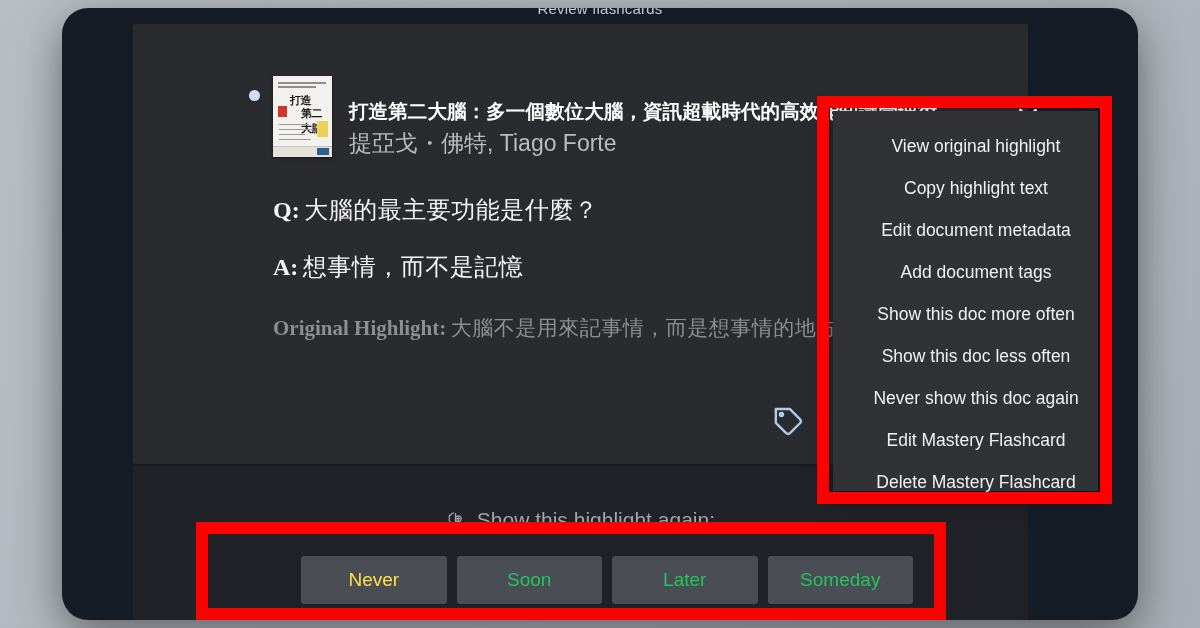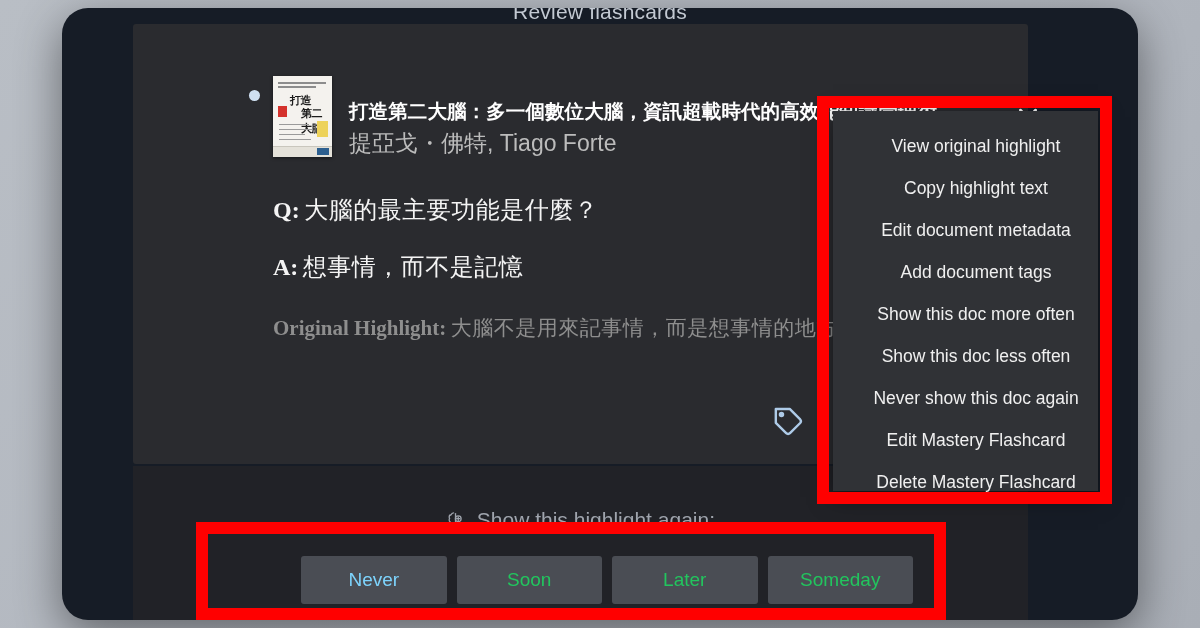--- a/index.html
+++ b/index.html
@@ -28,21 +28,21 @@
     box-shadow: 0 14px 46px rgba(0,0,0,0.45);
     overflow: hidden;
   }
 
   #modal-title {
     position: absolute;
     left: 0;
     top: -8px;
     width: 100%;
     text-align: center;
-    font-size: 21px;
+    font-size: 15px;
     color: #c3c9d2;
     letter-spacing: 0.2px;
     height: 22px;
     overflow: hidden;
   }
 
   
   #flashcard-panel {
     position: absolute;
     left: 71px;
@@ -216,21 +216,21 @@
     border: none;
     border-radius: 3px;
     color: #22c55e;
     font-family: "Liberation Sans", sans-serif;
     font-size: 19px;
     cursor: pointer;
     display: flex;
     align-items: center;
     justify-content: center;
   }
-  .sched-btn.danger { color: #7dd3fc; }
+  .sched-btn.danger { color: #fde047; }
 
   
   #context-menu {
     position: absolute;
     left: 833px;
     top: 111px;
     width: 265px;
     height: 380px;
     background: #303236;
     box-shadow: 0 6px 22px rgba(0,0,0,0.5);

